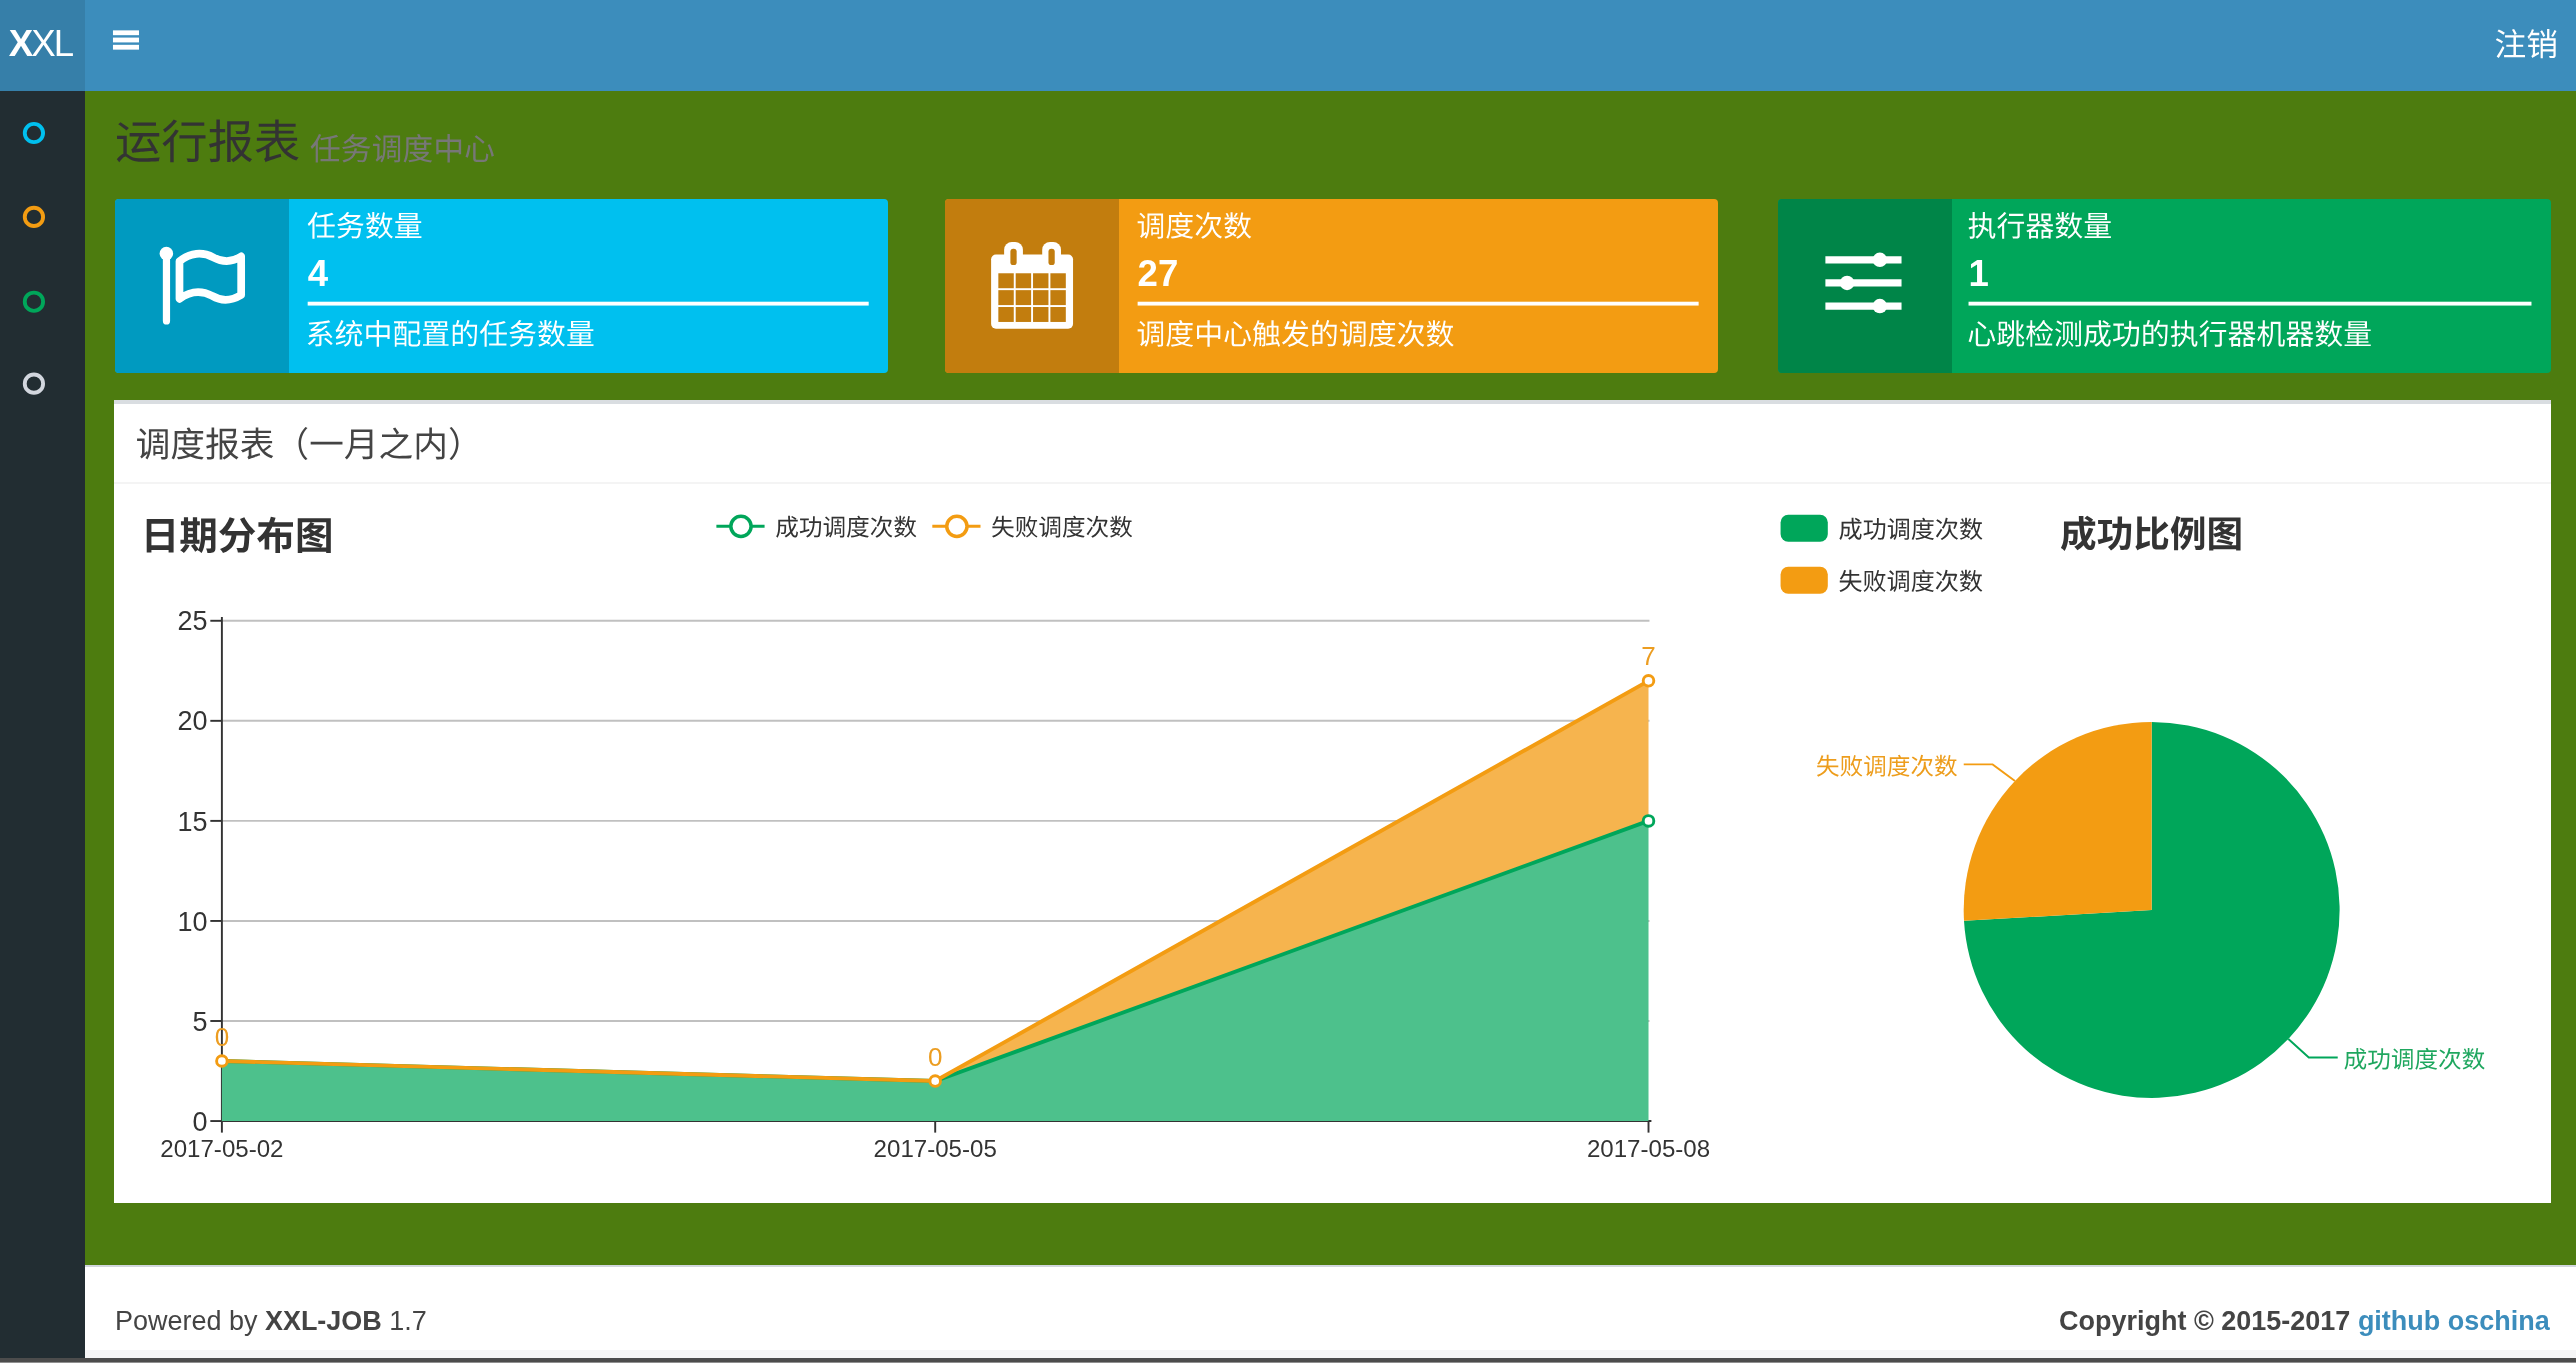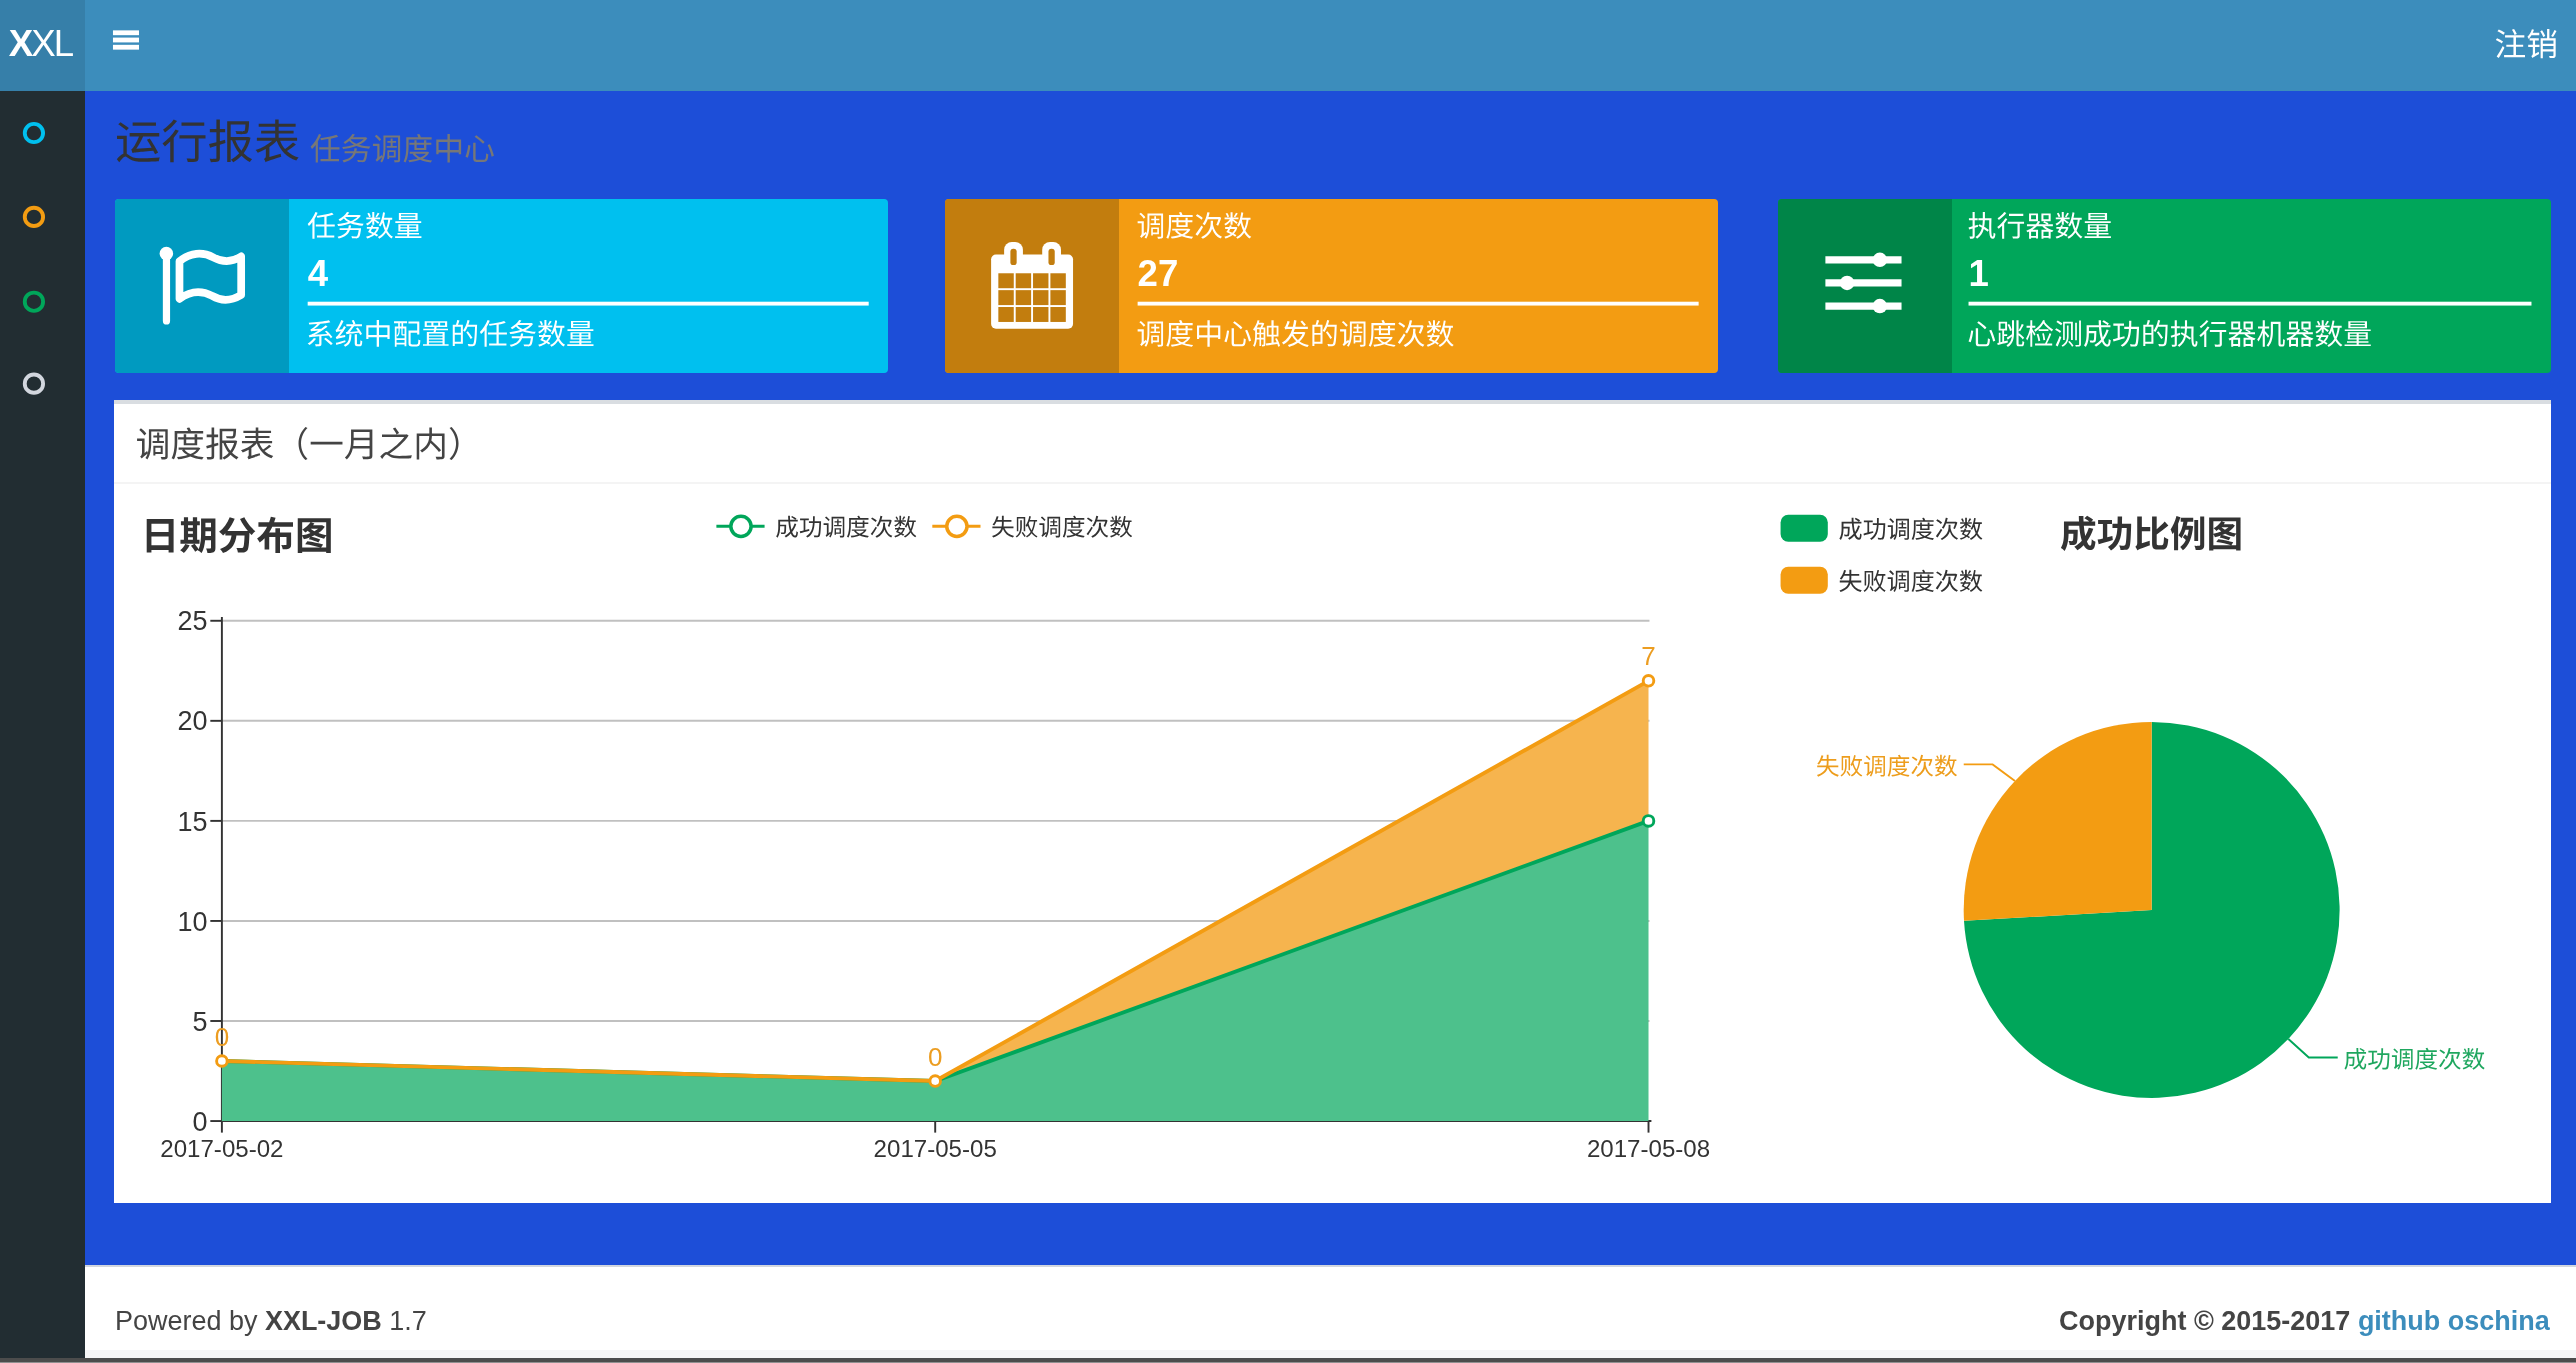--- a/index.html
+++ b/index.html
@@ -1,14 +1,14 @@
 <!DOCTYPE html>
 <html><head><meta charset="utf-8"><style>
 html,body{margin:0;padding:0;background:#ecf0f5;font-family:"Liberation Sans",sans-serif;}
-#page{position:relative;width:2576px;height:1363px;overflow:hidden;background:#1d4ed8}
+#page{position:relative;width:2576px;height:1363px;overflow:hidden;background:#4d7c0f}
 </style></head><body>
 <div id="page">
 <div style="position:absolute;left:0;top:0;width:2576px;height:91px;background:#3c8dbc"></div>
     <div style="position:absolute;left:0;top:0;width:85px;height:91px;background:#367fa9"></div>
     <div style="position:absolute;left:0;top:91px;width:85px;height:1273px;background:#222d32"></div>
     <div style="position:absolute;left:115px;top:199px;width:773px;height:174px;background:#00c0ef;border-radius:3.9px"></div>
     <div style="position:absolute;left:115px;top:199px;width:174px;height:174px;background:#009ac0;border-radius:3.9px 0 0 3.9px"></div>
     <div style="position:absolute;left:945px;top:199px;width:773px;height:174px;background:#f39c12;border-radius:3.9px"></div>
     <div style="position:absolute;left:945px;top:199px;width:174px;height:174px;background:#c27d0e;border-radius:3.9px 0 0 3.9px"></div>
     <div style="position:absolute;left:1778px;top:199px;width:773px;height:174px;background:#00a65a;border-radius:3.9px"></div>

